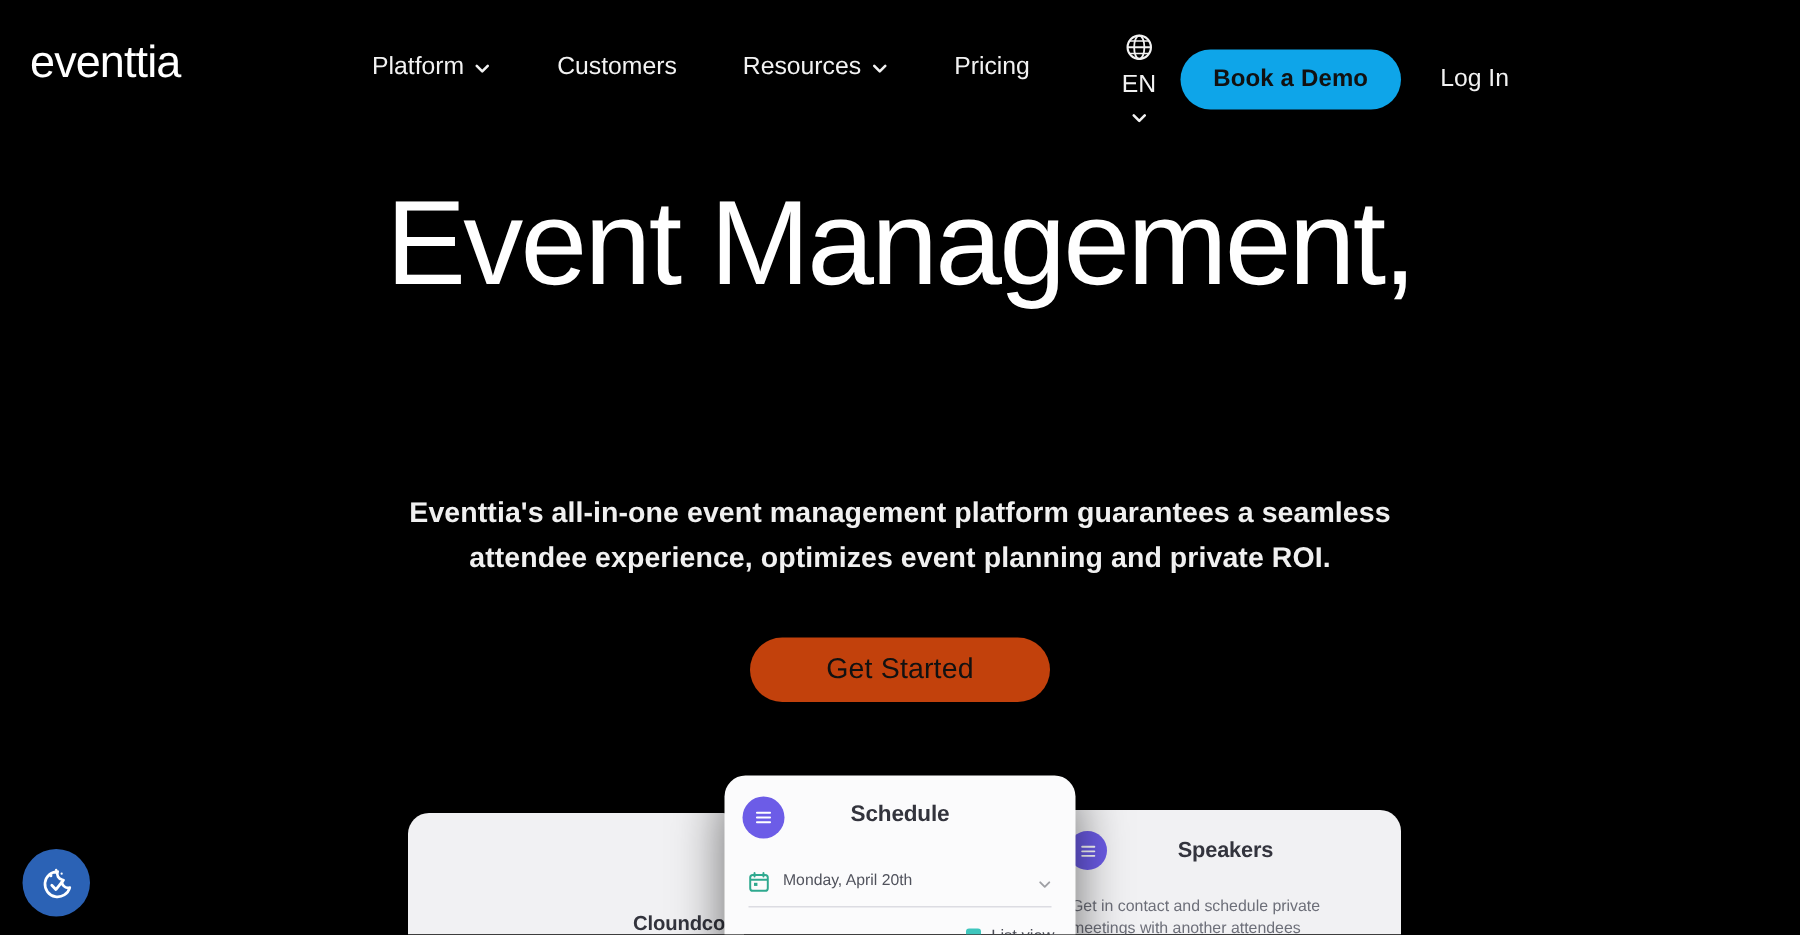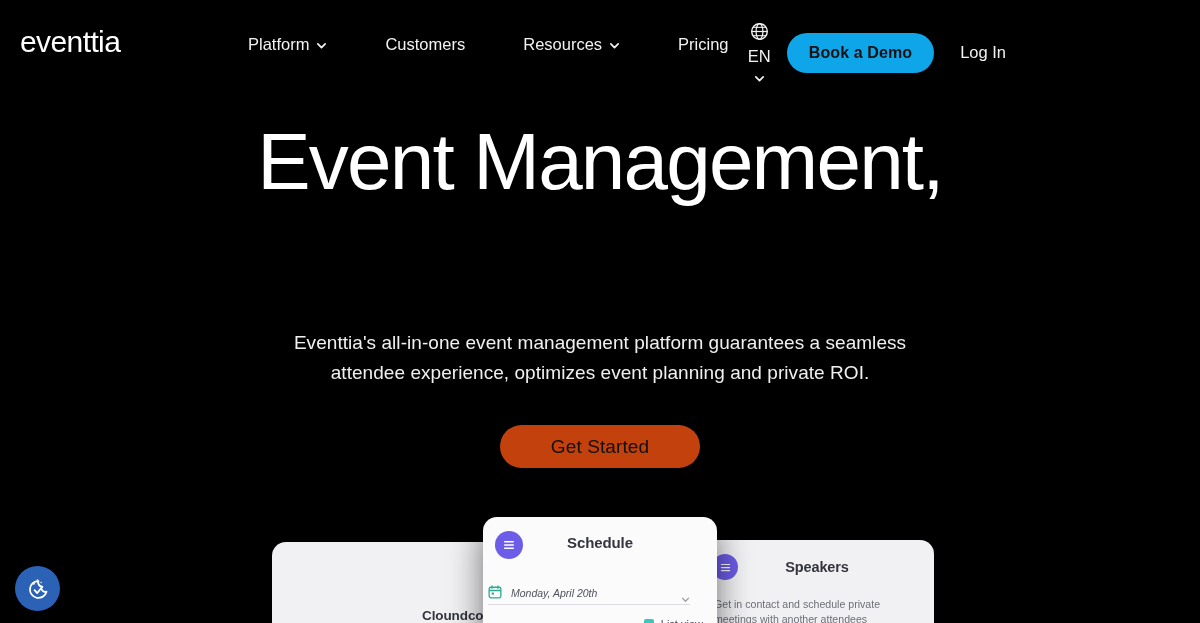--- a/index.html
+++ b/index.html
@@ -46,21 +46,21 @@
     cursor: pointer;
     user-select: none;
   }
 
   .nav-center {
     position: absolute;
     left: 248px;
     top: 30px;
     display: flex;
     align-items: center;
-    gap: 14px;
+    gap: 0px;
   }
   .nav-link {
     color: #f2f2f2;
     font-size: 16.5px;
     font-weight: 400;
     line-height: 29px;
     padding: 0 0;
     cursor: pointer;
     display: inline-flex;
     align-items: center;
@@ -150,21 +150,21 @@
   }
 
   .subheadline {
     position: absolute;
     top: 328px;
     width: 1200px;
     text-align: center;
     color: #f0f0f0;
     font-size: 19px;
     line-height: 29.5px;
-    font-weight: 400;
+    font-weight: 700;
     letter-spacing: 0.05px;
   }
 
   .cta-wrap {
     position: absolute;
     top: 425px;
     width: 1200px;
     text-align: center;
   }
   .btn-started {
@@ -231,30 +231,29 @@
     color: #33343d;
     letter-spacing: -0.1px;
   }
 
   
   .c-ham { left: 12px; top: 14px; width: 28px; height: 28px; }
   .c-title { left: 0; top: 17px; width: 234px; text-align: center; font-size: 15px; }
 
   .date-row {
     position: absolute;
-    left: 5px;
+    left: 16px;
     top: 64px;
     width: 202px;
     height: 24px;
     display: flex;
-    align-items: flex-end;
+    align-items: flex-start;
     gap: 9px;
     border-bottom: 1px solid #dcdce2;
     padding-bottom: 5px;
-    font-style: italic;
   }
   .cal-ico { width: 14px; height: 14px; flex: 0 0 14px; }
   .date-text {
     font-size: 10.5px;
     color: #50525c;
     flex: 1;
     white-space: nowrap;
   }
   .dd-caret {
     width: 9px; height: 9px;

